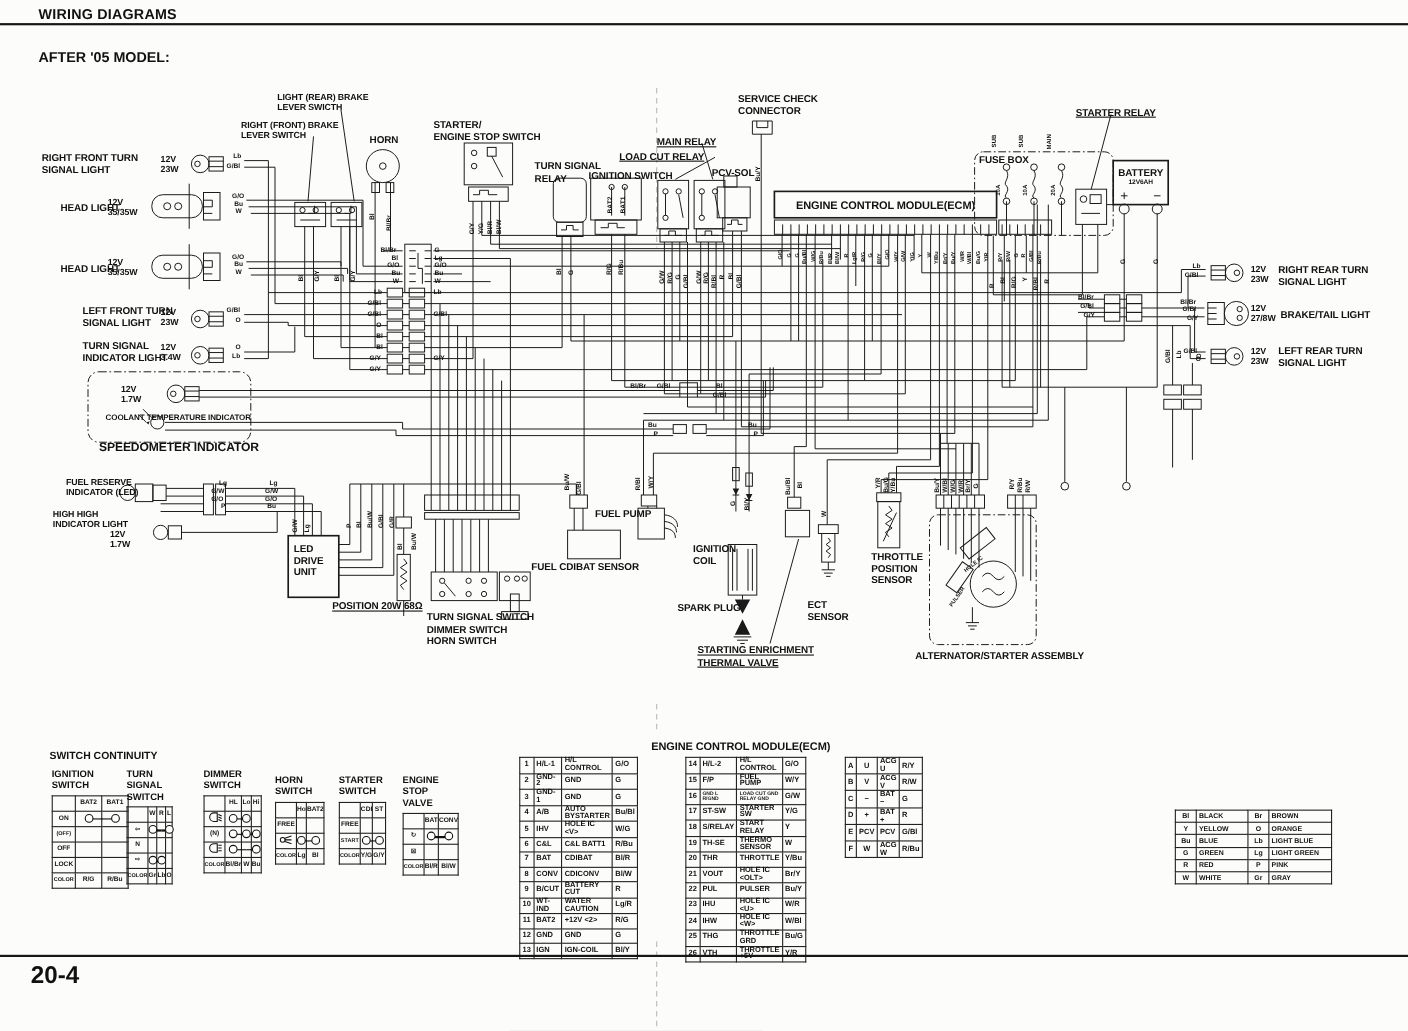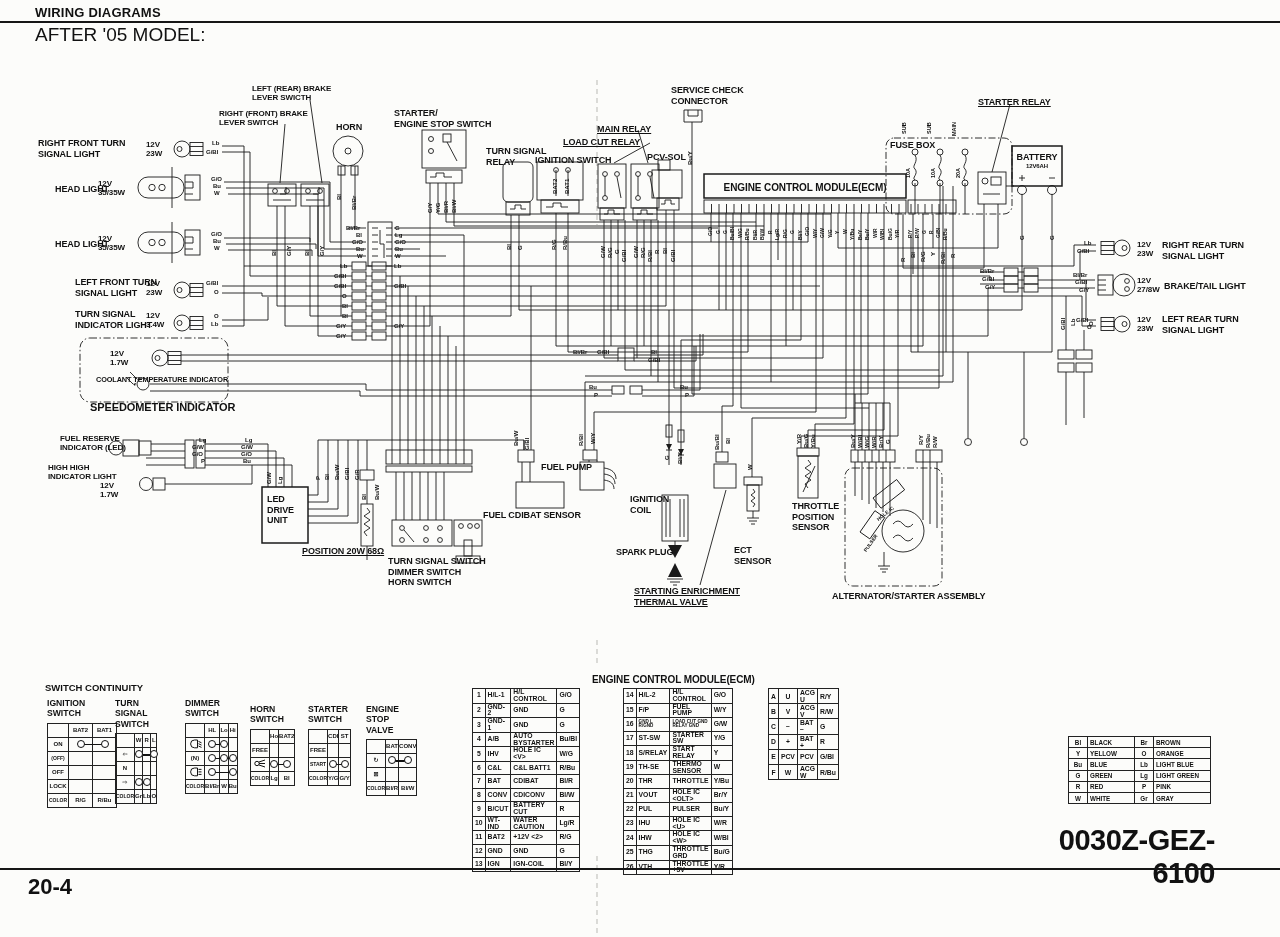--- a/index.html
+++ b/index.html
@@ -2,21 +2,21 @@
 <html><head>
 <meta charset="utf-8">
 <style>
   html,body{margin:0;padding:0;background:#e8e8e6;}
   #page{position:relative;width:1280px;height:937px;background:#fcfcfa;overflow:hidden;
         font-family:"Liberation Sans","DejaVu Sans",sans-serif;color:#111;}
   .dlbl{position:absolute;font-weight:700;font-size:9px;line-height:1.18;white-space:pre-line;letter-spacing:-.1px;}
   .wl{position:absolute;font-weight:700;font-size:6px;line-height:1;white-space:nowrap;}
   #hdr-title{position:absolute;left:35px;top:5px;font-size:13px;font-weight:700;letter-spacing:.2px;}
   #hdr-rule{position:absolute;left:0;right:0;top:21px;height:2.4px;background:#161616;}
-  #model-title{position:absolute;left:35px;top:24px;font-size:19px;font-weight:400;}
+  #model-title{position:absolute;left:35px;top:44px;font-size:13px;font-weight:700;}
   #bot-rule{position:absolute;left:0;right:0;top:868px;height:2px;background:#161616;}
   #page-number{position:absolute;left:28px;top:874px;font-size:22px;font-weight:700;}
   #part-number{position:absolute;left:1000px;top:824px;width:215px;text-align:right;font-size:29px;font-weight:700;letter-spacing:-.5px;}
   #diagram{position:absolute;inset:0;}
   svg .s{stroke:#1a1a1a;fill:none;stroke-width:.9px;}
   svg .sb{stroke:#1a1a1a;fill:none;stroke-width:1.5px;}
   svg .f{fill:#1a1a1a;stroke:none;}
   svg .dd{stroke-dasharray:7 2.5 1.5 2.5;}
   svg .fold{stroke:#b9b9b4;stroke-width:1px;stroke-dasharray:5 4;}
   
@@ -288,21 +288,21 @@
       <circle class="s" cx="903" cy="531" r="21"></circle>
       <path class="s" d="M893,524 q5,-6 10,0 q5,6 10,0 M893,538 q5,-6 10,0 q5,6 10,0"></path>
       <g transform="translate(873,498) rotate(-38)">
           <rect class="s" width="30" height="13"></rect>
         </g>
       <g transform="translate(860,532) rotate(-55)">
           <rect class="s" width="26" height="12"></rect>
         </g>
       <path class="s" d="M884,552 v14 M878,566 h12 M880,569 h8 M882,572 h4"></path>
     </svg>
-  <div class="dlbl" style="left: 252px; top: 84px; font-size: 8px;">LEFT (REAR) BRAKE
+  <div class="dlbl" style="left: 252px; top: 84px; font-size: 8px;">LIGHT (REAR) BRAKE
 LEVER SWICTH</div><div class="dlbl" style="left: 219px; top: 109px; font-size: 8px;">RIGHT (FRONT) BRAKE
 LEVER SWITCH</div><div class="dlbl" style="left: 38px; top: 138px;">RIGHT FRONT TURN
 SIGNAL LIGHT</div><div class="dlbl" style="left: 146px; top: 140px; font-size: 8px;">12V
 23W</div><div class="dlbl" style="left: 55px; top: 184px;">HEAD LIGHT</div><div class="dlbl" style="left: 98px; top: 179px; font-size: 8px;">12V
 35/35W</div><div class="dlbl" style="left: 55px; top: 239px;">HEAD LIGHT</div><div class="dlbl" style="left: 98px; top: 234px; font-size: 8px;">12V
 35/35W</div><div class="dlbl" style="left: 75px; top: 277px;">LEFT FRONT TURN
 SIGNAL LIGHT</div><div class="dlbl" style="left: 146px; top: 279px; font-size: 8px;">12V
 23W</div><div class="dlbl" style="left: 75px; top: 309px;">TURN SIGNAL
 INDICATOR LIGHT</div><div class="dlbl" style="left: 146px; top: 311px; font-size: 8px;">12V
 3.4W</div><div class="dlbl" style="left: 110px; top: 349px; font-size: 8px;">12V
@@ -886,16 +886,15 @@
         </tr>
         <tr>
           <td class="ab">W</td>
           <td style="width: 42px;">WHITE</td>
           <td class="ab">Gr</td>
           <td style="width: 52px;">GRAY</td>
         </tr>
       </tbody>
     </table>
 
-  <div id="part-number">0030Z-GEZ-6100</div>
   <div id="bot-rule"></div>
   <div id="page-number">20-4</div>
 </div>
 
 </body></html>

